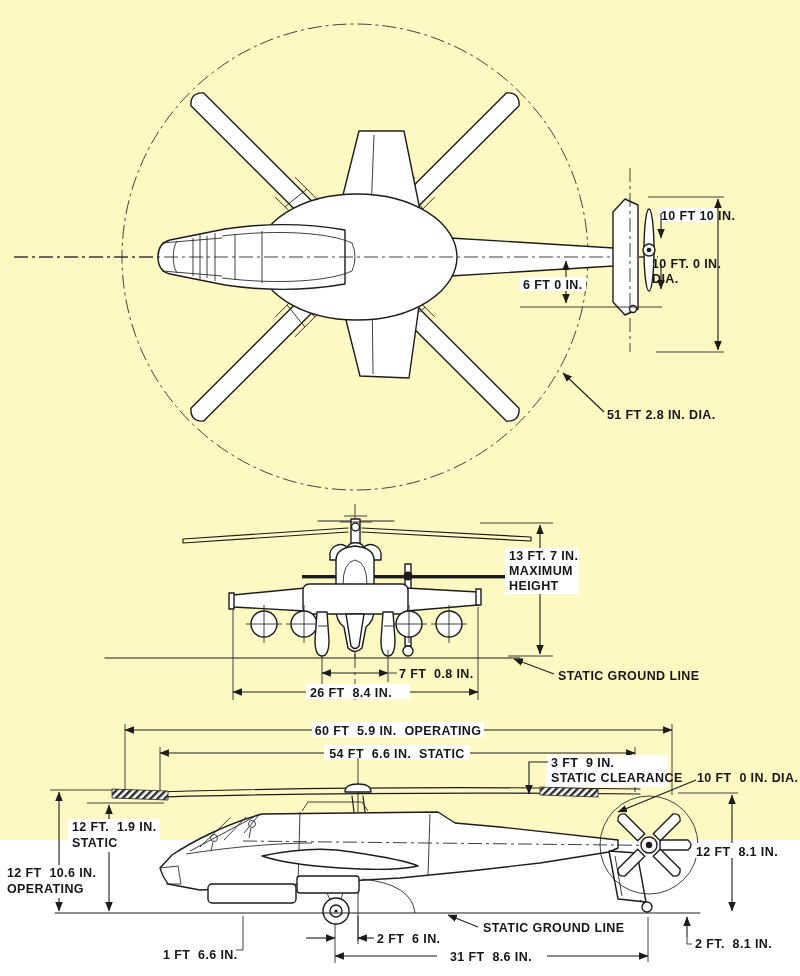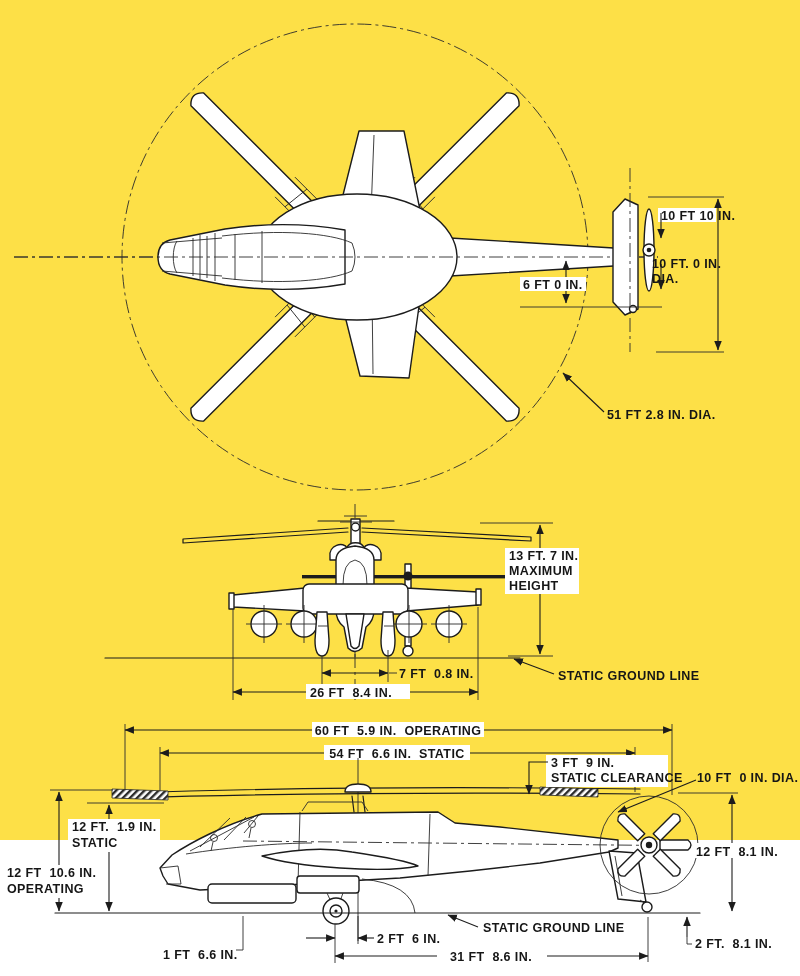--- a/index.html
+++ b/index.html
@@ -1,16 +1,16 @@
 <!DOCTYPE html>
 <html><head>
 <meta charset="utf-8">
 <style>
   html,body{margin:0;padding:0;background:#ffffff;width:800px;height:976px;overflow:hidden;}
-  .canvas{width:800px;height:840px;position:relative;background:#fde047;}
+  .canvas{width:800px;height:840px;position:relative;background:#fef9c3;}
   svg{display:block;}
   .lbl{font:700 12.5px "Liberation Sans", sans-serif;fill:#161616;letter-spacing:.4px;white-space:pre;}
   .lbl-mid{text-anchor:middle;}
   .oln{fill:#ffffff;stroke:#1c1c1c;stroke-width:1.4;stroke-linejoin:round;}
   .ln{fill:none;stroke:#1c1c1c;stroke-width:1.2;stroke-linecap:round;}
   .thin{fill:none;stroke:#2a2a2a;stroke-width:0.9;}
   .dim{fill:none;stroke:#1c1c1c;stroke-width:1.1;}
   .cl{fill:none;stroke:#2a2a2a;stroke-width:0.9;stroke-dasharray:14 4 3 4;}
   .bg{fill:#ffffff;stroke:none;}
   .blk{fill:#1c1c1c;stroke:none;}

